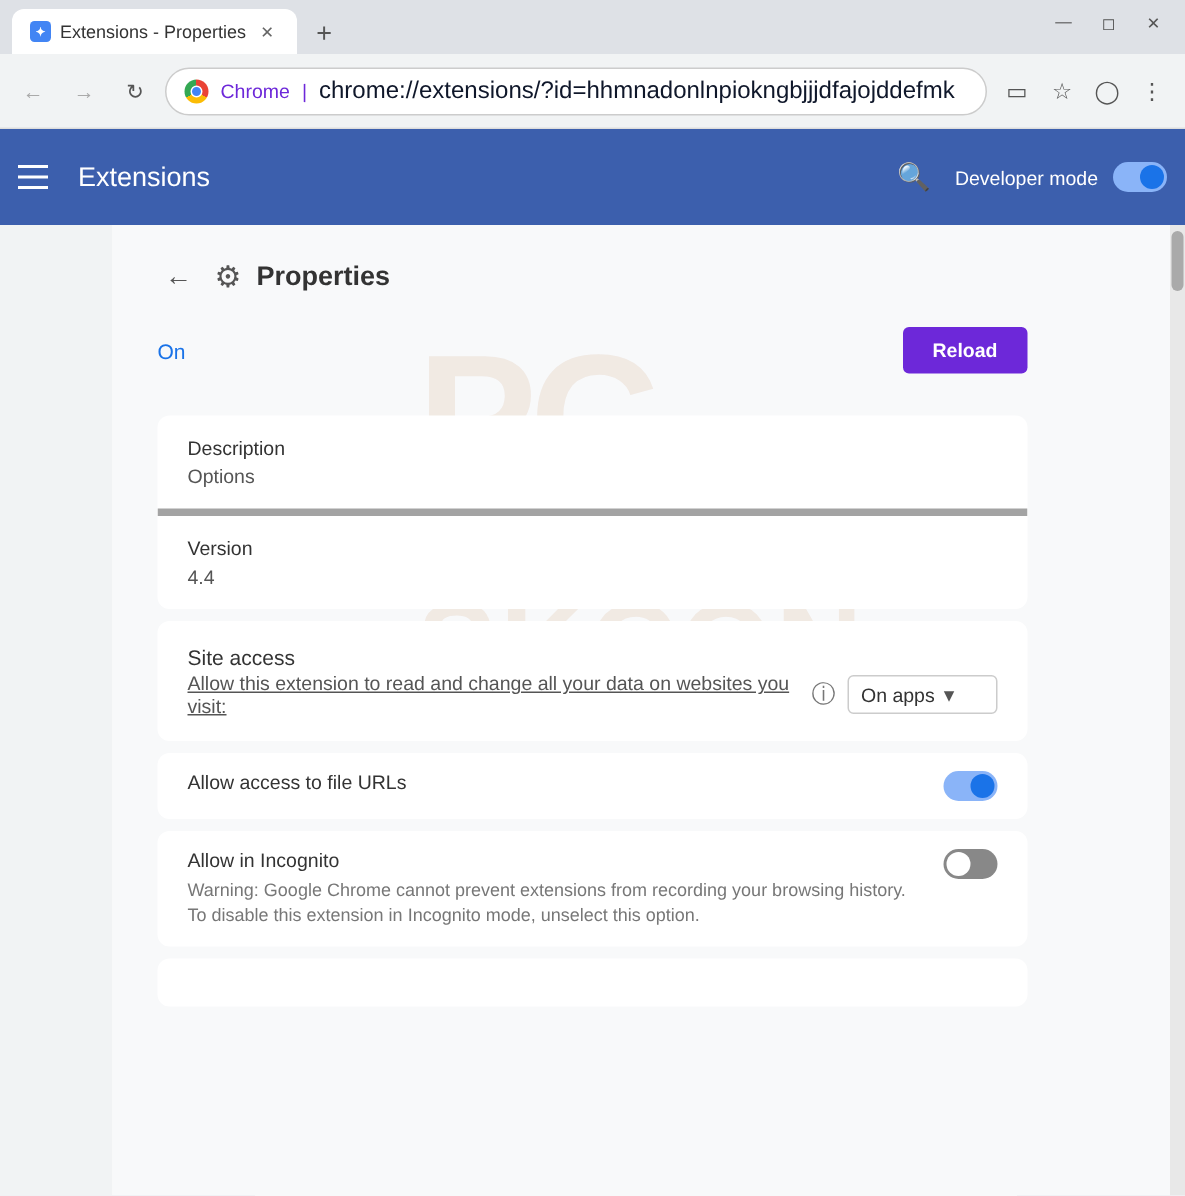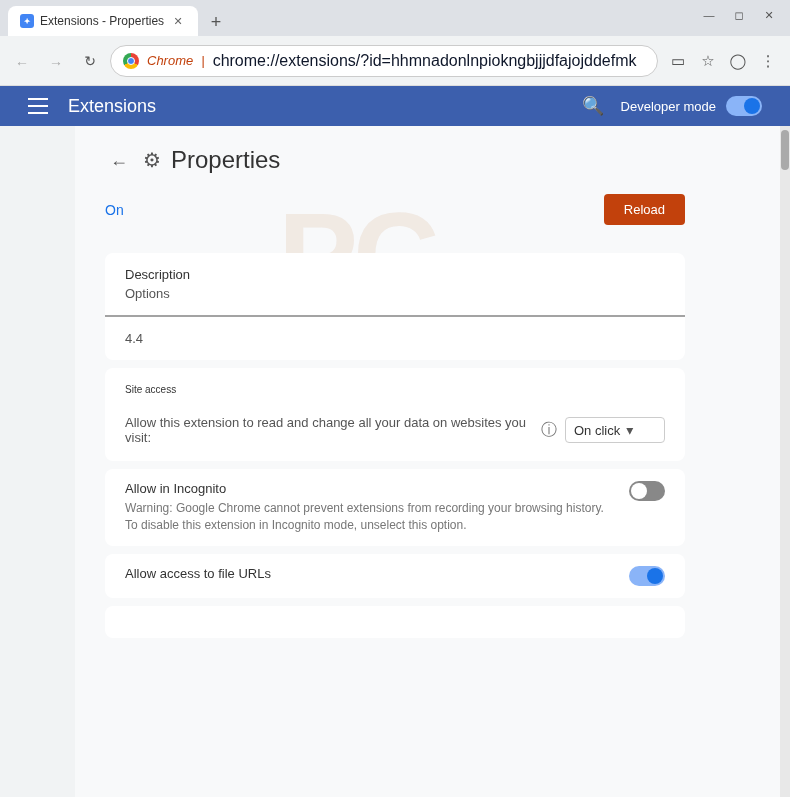--- a/index.html
+++ b/index.html
@@ -118,23 +118,22 @@
       border: 1px solid #ccc;
       border-radius: 16px;
       display: flex;
       align-items: center;
       padding: 0 12px;
       gap: 8px;
       font-size: 13px;
       color: #333;
     }
     .url-scheme {
-      color: #c2410c;
-      font-size: 13px;
-      font-style: italic;
+      color: #6d28d9;
+      font-size: 13px;
     }
     .url-path {
       color: #0f172a;
       font-size: 16px;
     }
     .chrome-icon {
       width: 16px;
       height: 16px;
       border-radius: 50%;
       background: conic-gradient(#ea4335 0deg 120deg, #fbbc05 120deg 240deg, #34a853 240deg 360deg);
@@ -165,25 +164,25 @@
       align-items: center;
       justify-content: center;
       border-radius: 50%;
       color: #555;
       font-size: 15px;
       cursor: pointer;
     }
 
     
     .ext-header {
-      height: 40px;
+      height: 64px;
       background: #3c5fad;
       display: flex;
       align-items: center;
-      padding: 0 28px;
+      padding: 0 12px;
       flex-shrink: 0;
     }
     .hamburger {
       width: 28px;
       height: 28px;
       display: flex;
       flex-direction: column;
       justify-content: center;
       gap: 5px;
       cursor: pointer;
@@ -303,47 +302,47 @@
       display: flex;
       align-items: center;
       justify-content: center;
       border-radius: 50%;
     }
     .gear-icon {
       font-size: 20px;
       color: #555;
     }
     .page-title {
-      font-size: 24px;
-      color: #333;
-      font-weight: 400;
+      font-size: 18px;
+      color: #333;
+      font-weight: 700;
     }
 
     .status-row {
       display: flex;
       align-items: center;
       justify-content: space-between;
       margin-bottom: 16px;
       padding-bottom: 12px;
     }
     .status-on {
       color: #1a73e8;
       font-size: 14px;
       font-weight: 500;
       text-align: right;
     }
     .reload-btn {
-      background: #c2410c;
+      background: #6d28d9;
       color: white;
       border: none;
       border-radius: 4px;
       padding: 8px 20px;
       font-size: 13px;
       cursor: pointer;
-      font-weight: 400;
+      font-weight: 700;
     }
     .field-label {
       font-size: 13px;
       font-weight: 500;
       color: #333;
       margin-bottom: 4px;
     }
     .field-value {
       font-size: 13px;
       color: #555;
@@ -363,34 +362,35 @@
     .site-access-section {
       background: white;
       border-radius: 8px;
       padding: 16px 20px;
       margin-top: 8px;
       margin-bottom: 8px;
       position: relative;
       z-index: 1;
     }
     .site-access-label {
-      font-size: 10px;
+      font-size: 14px;
       font-weight: 500;
       color: #333;
-      margin-bottom: 20px;
+      margin-bottom: 2px;
     }
     .site-access-row {
       display: flex;
       align-items: center;
       gap: 8px;
     }
     .site-access-text {
       font-size: 13px;
       color: #555;
       flex: 1;
+      text-decoration: underline;
     }
     .help-icon {
       font-size: 16px;
       color: #777;
       cursor: pointer;
     }
     .dropdown {
       display: flex;
       align-items: center;
       border: 1px solid #ccc;
@@ -446,21 +446,21 @@
     .big-card {
       background: white;
       border-radius: 8px;
       overflow: hidden;
       margin-bottom: 8px;
       position: relative;
       z-index: 1;
     }
     .big-card .card-row {
       padding: 14px 20px;
-      border-bottom: 2px solid #a3a3a3;
+      border-bottom: 5px solid #a3a3a3;
     }
     .big-card .card-row:last-child {
       border-bottom: none;
     }
   </style>
 </head>
 <body>
 
 <div class="window">
 
@@ -532,55 +532,56 @@
           <span class="status-on">On</span>
           <button class="reload-btn">Reload</button>
         </div>
 
         <div class="big-card">
           <div class="card-row">
             <div class="field-label">Description</div>
             <div class="field-value">Options</div>
           </div>
           <div class="card-row">
+            <div class="field-label">Version</div>
             <div class="field-value">4.4</div>
           </div>
         </div>
 
         <div class="site-access-section">
           <div class="site-access-label">Site access</div>
           <div class="site-access-row">
             <span class="site-access-text">Allow this extension to read and change all your data on websites you visit:</span>
             <span class="help-icon">ⓘ</span>
             <div class="dropdown">
-              <span>On click</span>
+              <span>On apps</span>
               <span class="dropdown-arrow">▾</span>
             </div>
+          </div>
+        </div>
+
+        <div class="toggle-row">
+          <div class="toggle-content">
+            <div class="toggle-title">Allow access to file URLs</div>
+          </div>
+          <div class="toggle on">
+            <div class="toggle-knob"></div>
           </div>
         </div>
 
         <div class="toggle-row">
           <div class="toggle-content">
             <div class="toggle-title">Allow in Incognito</div>
             <div class="toggle-desc">Warning: Google Chrome cannot prevent extensions from recording your browsing history. To disable this extension in Incognito mode, unselect this option.</div>
           </div>
           <div class="toggle off">
             <div class="toggle-knob"></div>
           </div>
         </div>
 
-        <div class="toggle-row">
-          <div class="toggle-content">
-            <div class="toggle-title">Allow access to file URLs</div>
-          </div>
-          <div class="toggle on">
-            <div class="toggle-knob"></div>
-          </div>
-        </div>
-
         <div class="source-section">
           
           
           
         </div>
 
       </div>
     </div>
 
     <div class="scrollbar">

